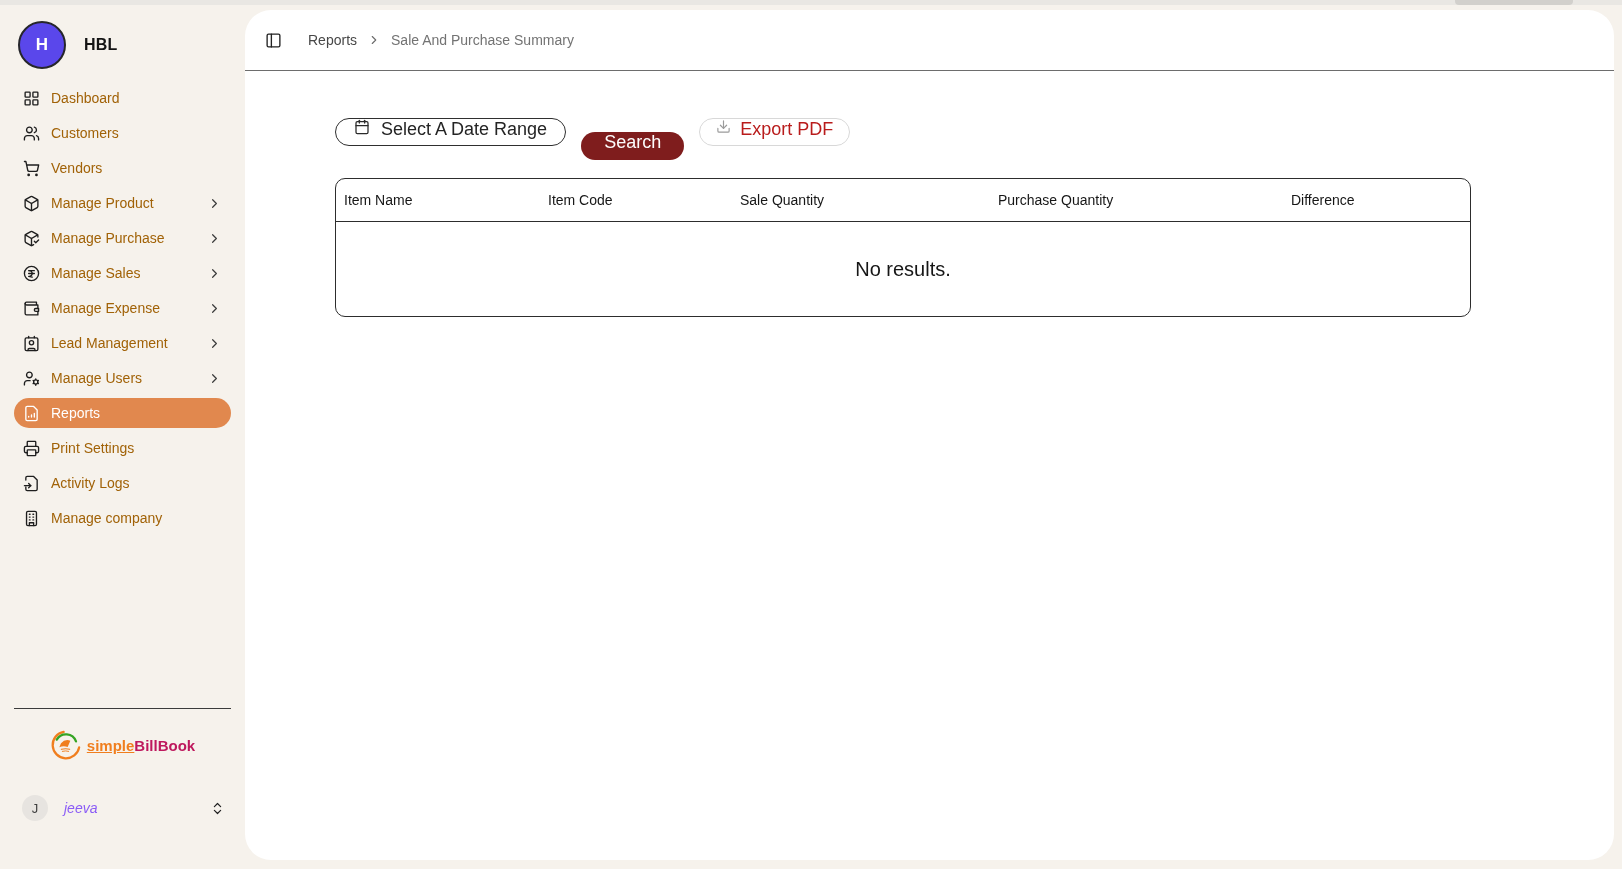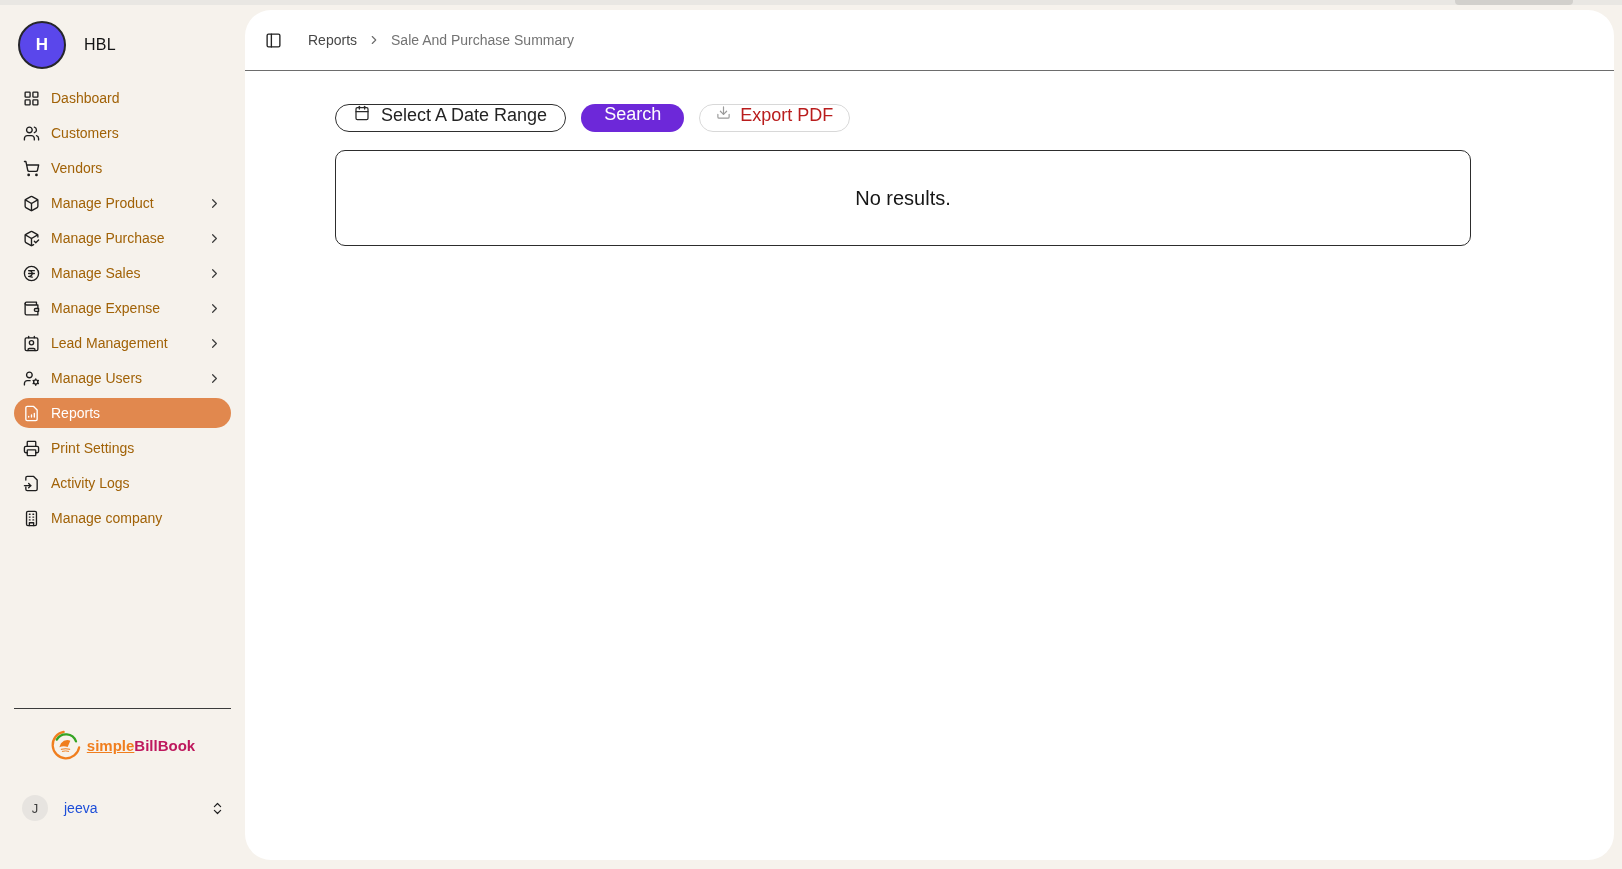--- a/index.html
+++ b/index.html
@@ -21,21 +21,21 @@
     display:flex; flex-direction:column;
     padding:14px 14px 48px 14px;
   }
   .brand { display:flex; align-items:center; gap:18px; margin:2px 0 14px 4px; }
   .brand-avatar {
     width:48px; height:48px; border-radius:50%;
     background:#5A47EB; border:2px solid #26262B;
     color:#FFFFFF; font-weight:bold; font-size:17px;
     display:flex; align-items:center; justify-content:center;
   }
-  .brand-name { font-weight:normal; font-size:16px; color:#141414; letter-spacing:.2px; }
+  .brand-name { font-weight:bold; font-size:16px; color:#141414; letter-spacing:.2px; }
 
   .nav { display:flex; flex-direction:column; }
   .nav-item {
     height:30px; margin-bottom:5px;
     display:flex; align-items:center; gap:11px;
     padding:0 9px; border-radius:15px;
     font-size:14px; color:#a16207; cursor:pointer;
   }
   .nav-item .icn { width:17px; height:17px; flex:0 0 17px; stroke:#1E1E1E; }
   .nav-item .chev { width:15px; height:15px; margin-left:auto; stroke:#3A3A3A; }
@@ -49,21 +49,21 @@
   .logo-mark { width:32px; height:32px; }
   .logo-text { font-size:15px; font-weight:bold; }
   .logo-simple { color:#F07E1E;text-decoration:underline; }
   .logo-bill  { color:#be185d; }
 
   .user-row { display:flex; align-items:center; margin-top:26px; padding:0 6px 0 8px; cursor:pointer; }
   .user-avatar {
     width:26px; height:26px; border-radius:50%; background:#E7E4E0;
     color:#3E3E3E; font-size:13px; display:flex; align-items:center; justify-content:center;
   }
-  .user-name { margin-left:16px; font-size:14px; color:#1d4ed8; }
+  .user-name { margin-left:16px; font-size:14px; color:#8b5cf6;font-style:italic; }
   .user-caret { width:15px; height:15px; margin-left:auto; stroke:#202020; }
 
   
   .main-panel {
     position:absolute; left:245px; top:10px; right:8px; bottom:9px;
     background:#FFFFFF; border-radius:26px;
     overflow:hidden;
   }
   .panel-header {
     height:61px; display:flex; align-items:center;
@@ -72,21 +72,21 @@
   .panel-toggle { width:17px; height:17px; stroke:#222222; cursor:pointer; }
   .crumb-root { margin-left:26px; font-size:14px; color:#474747; cursor:pointer; }
   .crumb-sep { width:14px; height:14px; stroke:#6B6B6B; margin:0 10px; }
   .crumb-current { font-size:14px; font-weight:500; color:#737373; }
 
   .panel-content { padding:33px 0 0 90px; }
   .toolbar { display:flex; align-items:center; gap:15px; }
   .btn { height:28px; display:flex; align-items:flex-start; border-radius:18px; font-size:18px; cursor:pointer; background:#FFFFFF; }
   .btn-date { border:1px solid #2F2F2F; color:#242424; padding:0 18px; gap:11px; }
   .btn-date .ui-icn { width:16px; height:16px; stroke:#2A2A2A; }
-  .btn-search { background:#6d28d9; color:#FDFDFD; padding:0 23px; border:none; }
+  .btn-search { background:#7f1d1d; color:#FDFDFD; padding:0 23px; border:none;margin-top:28px; }
   .btn-export { border:1px solid #D8D8D8; color:#b91c1c; padding:0 16px; gap:9px; }
   .btn-export .ui-icn { width:15px; height:15px; stroke:#9B9B9B; }
 
   .report-table {
     margin-top:18px; width:1136px;
     border:1px solid #2D2D2D; border-radius:10px;
     overflow:hidden;
   }
   .t-head {
     display:grid; grid-template-columns:204px 192px 258px 293px 1fr;
@@ -328,17 +328,24 @@
         <svg class="ui-icn" viewBox="0 0 24 24">
             <path d="M21 15v4a2 2 0 0 1-2 2H5a2 2 0 0 1-2-2v-4"></path>
             <path d="m7 10 5 5 5-5"></path>
             <path d="M12 15V3"></path>
           </svg>
         <span>Export PDF</span>
       </button>
     </div>
 
     <div class="report-table">
+      <div class="t-head">
+        <div class="th">Item Name</div>
+        <div class="th">Item Code</div>
+        <div class="th">Sale Quantity</div>
+        <div class="th">Purchase Quantity</div>
+        <div class="th">Difference</div>
+      </div>
       <div class="t-empty">No results.</div>
     </div>
 
   </div>
 </div>
 
 </body></html>

